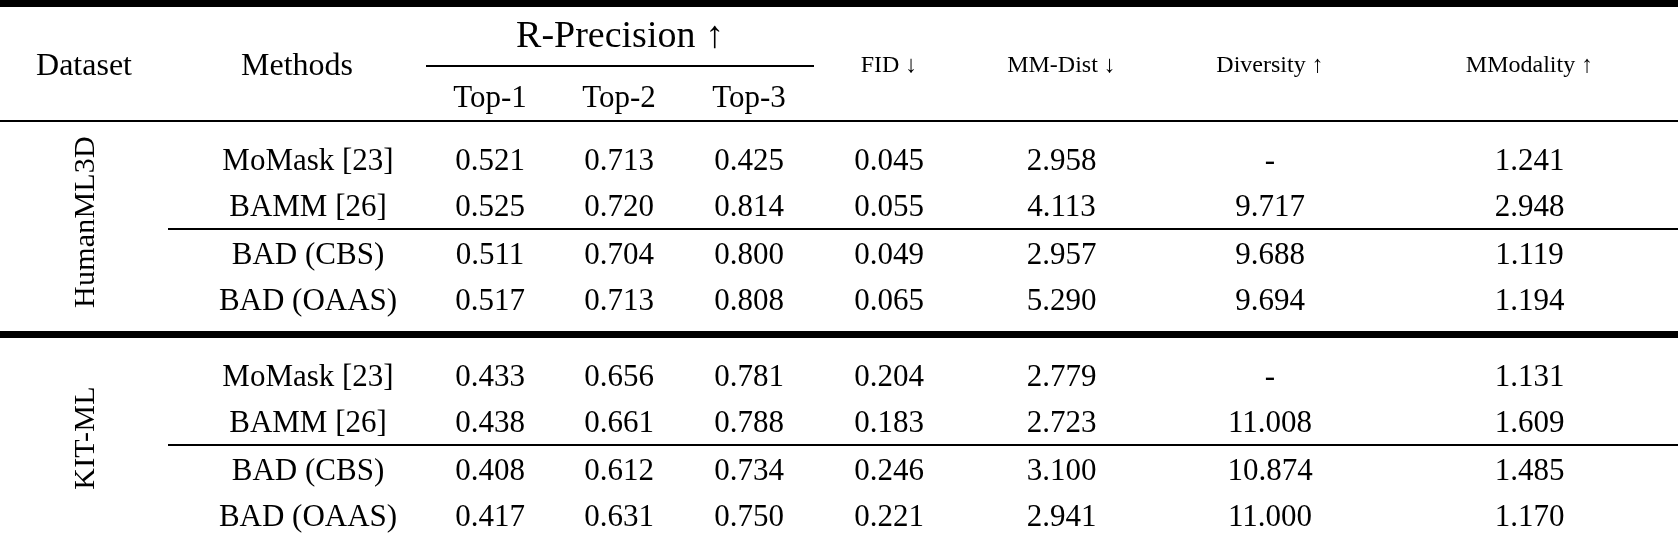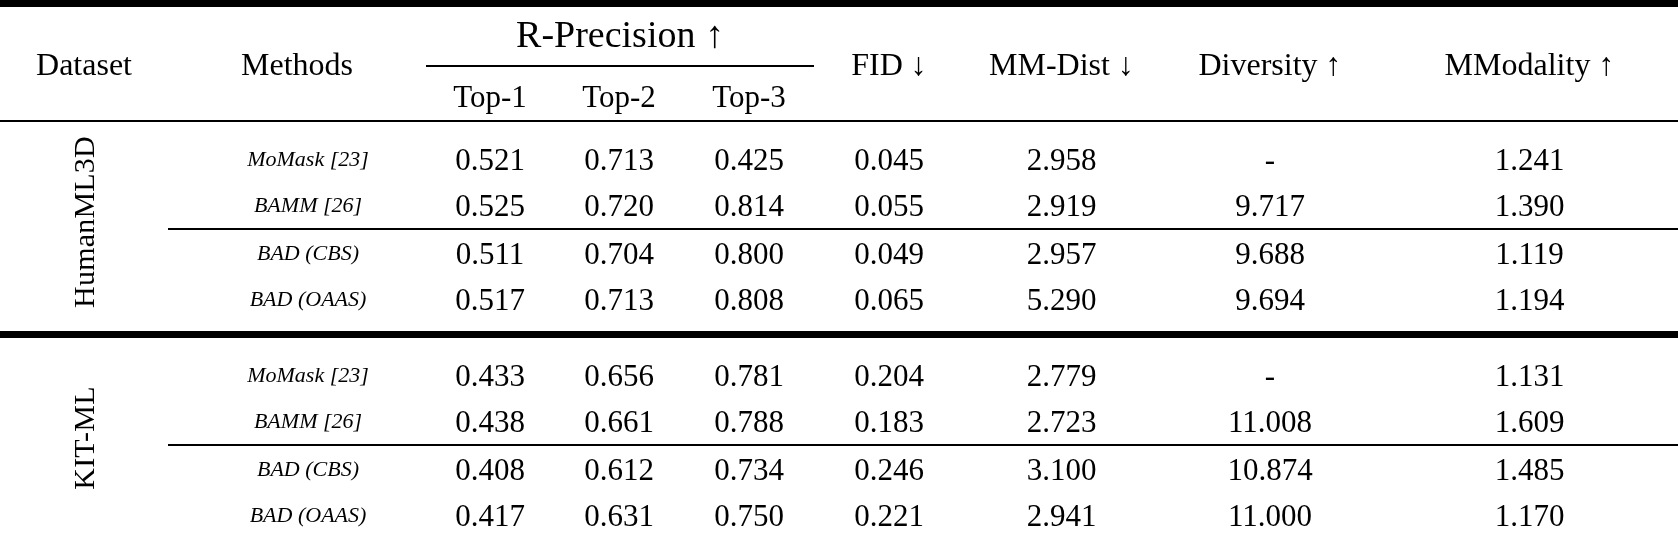--- a/index.html
+++ b/index.html
@@ -91,32 +91,31 @@
   }
   .group-head {
     font-size: 38px;
     padding-bottom: 4px !important;
   }
   .sub-head {
     font-size: 31px;
     padding-top: 5px !important;
   }
   .metric-head {
-    font-size: 32px;
+    font-size: 24px;
   }
 
   
   tr.data-row td { height: 46px; }
   tr.data-row.first-of-block td { }
 
   .method-cell {
     text-align: left;
     padding-left: 22px !important;
-    font-size: 22px;
-    font-style: italic;
+    font-size: 31px;
   }
   .value-cell {
     font-size: 31px;
   }
   .spacer-row td {
     height: 14px;
     font-size: 0;
     line-height: 0;
   }
   .spacer-row-sm td {
@@ -211,23 +210,23 @@
         <td class="value-cell">-</td>
         <td class="value-cell">1.241</td>
       </tr>
 
       <tr class="data-row">
         <td class="method-cell">BAMM [26]</td>
         <td class="value-cell">0.525</td>
         <td class="value-cell">0.720</td>
         <td class="value-cell">0.814</td>
         <td class="value-cell">0.055</td>
-        <td class="value-cell">2.919</td>
+        <td class="value-cell">4.113</td>
         <td class="value-cell">9.717</td>
-        <td class="value-cell">1.390</td>
+        <td class="value-cell">2.948</td>
       </tr>
 
       <tr class="rule-sub">
         <td class="sub-line" colspan="8"></td>
       </tr>
 
       <tr class="data-row first-of-block">
         <td class="method-cell">BAD (CBS)</td>
         <td class="value-cell">0.511</td>
         <td class="value-cell">0.704</td>

